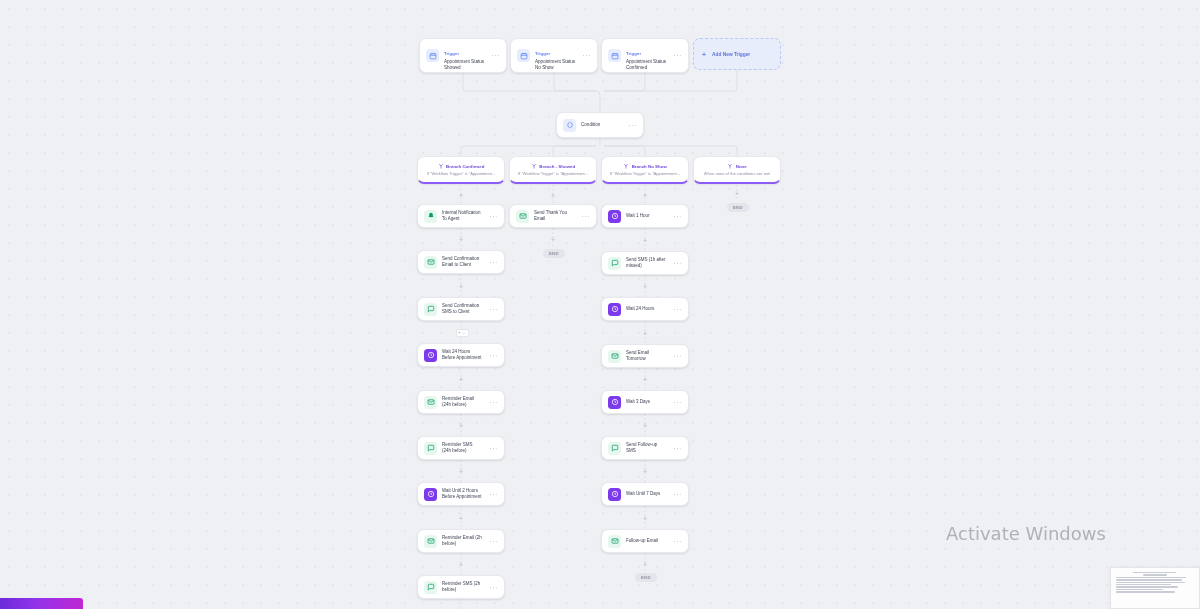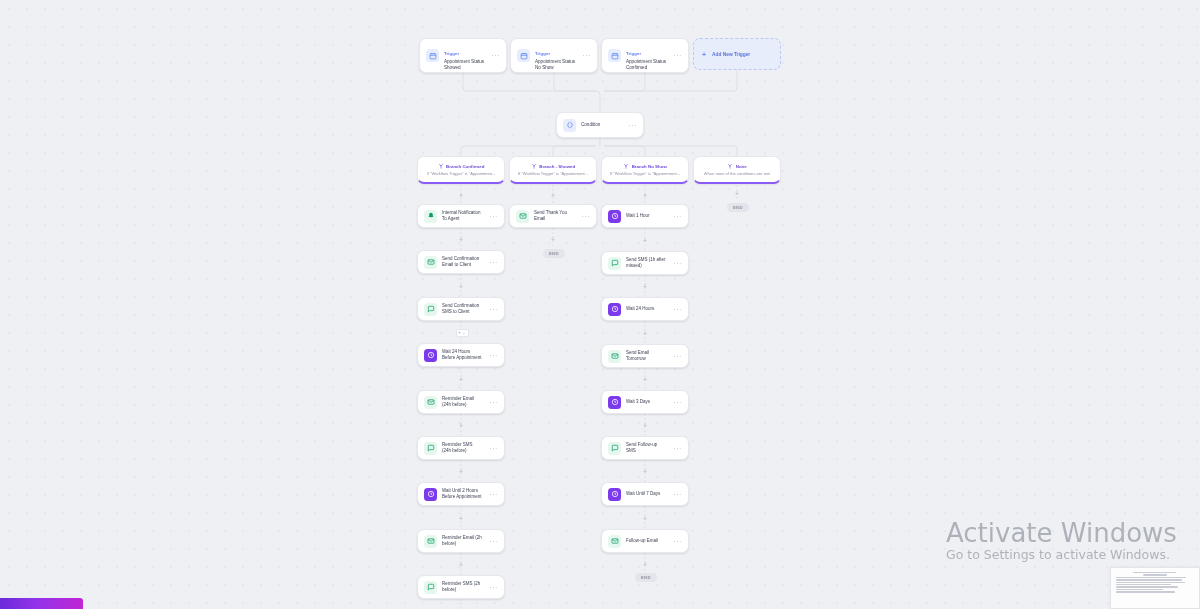--- a/index.html
+++ b/index.html
@@ -97,21 +97,21 @@
     font-size:4.2px;color:#8d92a1;font-weight:600;letter-spacing:.3px;
     padding:2px 6px;line-height:5px;
   }
 
   
   #watermark{
     position:absolute;left:946px;top:520px;
     color:#7f8490;opacity:.58;pointer-events:none;
     font-family:"DejaVu Sans",sans-serif;
   }
-  #watermark .wm1{font-size:26px;line-height:27px;font-weight:400;color:#80858f;}
+  #watermark .wm1{font-size:18px;line-height:27px;font-weight:400;color:#80858f;}
   #watermark .wm2{font-size:12.5px;line-height:16px;color:#80858f;}
 
   
   #thumb{
     position:absolute;left:1110px;top:567px;width:90px;height:42px;
     background:#fdfdfd;border:1px solid #e2e4ea;box-shadow:0 0 3px rgba(0,0,0,.05);
     overflow:hidden;padding:3px 5px;box-sizing:border-box;
   }
   #thumb .tl{height:1.3px;background:#c9ccd4;margin:1.1px 0;border-radius:1px;}
   #thumb .tc{font-size:2.4px;color:#9aa0ab;text-align:center;line-height:3px;}
@@ -528,21 +528,20 @@
       <div class="title">Follow-up Email</div>
     </span>
     <span class="dots">···</span>
   </div>
   <div class="endpill" style="left:635px;top:573px;">END</div>
 
   <div class="endpill" style="left:727px;top:203px;">END</div>
 
   <div id="watermark">
     <div class="wm1">Activate Windows</div>
-    <div class="wm2">Go to Settings to activate Windows.</div>
   </div>
 
   <div id="thumb">
     <div class="tc"></div>
     <div class="tl" style="width:55%;margin-left:22%;"></div>
     <div class="tl" style="width:30%;margin-left:35%;"></div>
     <div class="tl" style="width:90%;"></div>
     <div class="tl" style="width:85%;"></div>
     <div class="tl" style="width:88%;"></div>
     <div class="tl" style="width:70%;"></div>

